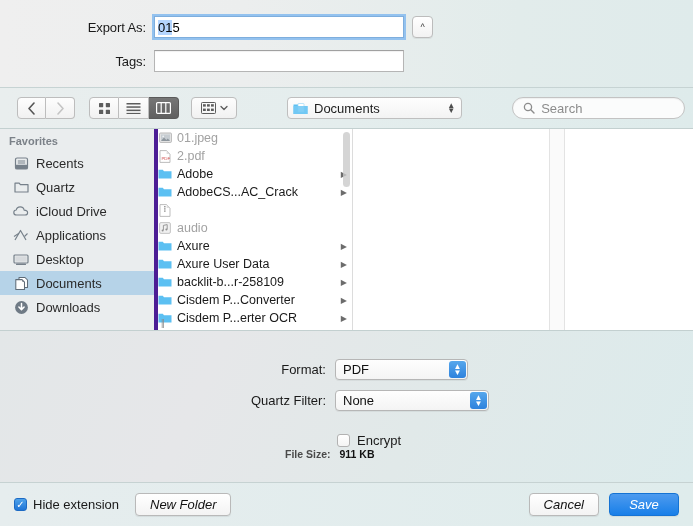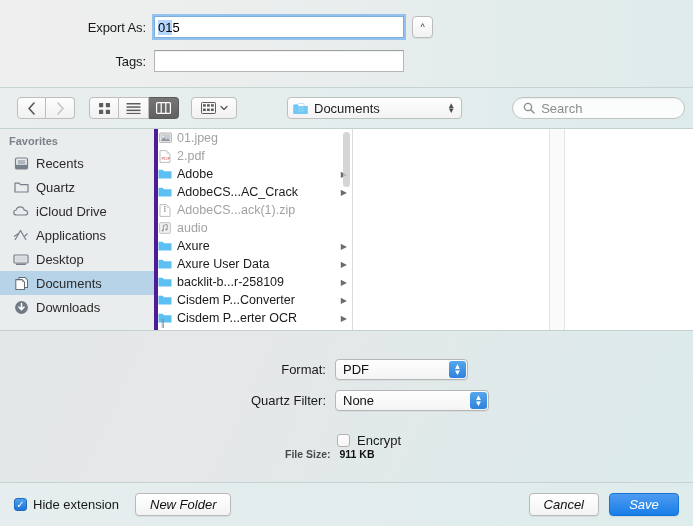--- a/index.html
+++ b/index.html
@@ -576,21 +576,20 @@
         <div class="frow dim">
           <span class="fic">
             <svg width="12" height="13" viewBox="0 0 12 13">
               <path d="M1 0.6 L7.6 0.6 L11 4 L11 12.4 L1 12.4 Z" fill="#ffffff" stroke="#b5b5b5" stroke-width="0.9" stroke-linejoin="round"></path>
               <path d="M7.6 0.6 L7.6 4 L11 4 Z" fill="#dcdcdc"></path>
               <rect x="5" y="2" width="1.6" height="1.4" fill="#9a9a9a"></rect>
               <rect x="5" y="4.2" width="1.6" height="1.4" fill="#9a9a9a"></rect>
               <rect x="5" y="6.4" width="1.6" height="1.4" fill="#9a9a9a"></rect>
             </svg>
           </span>
-          <span>AdobeCS...ack(1).zip</span>
         </div>
         <div class="frow dim">
           <span class="fic">
             <svg width="12" height="12" viewBox="0 0 12 12">
               <rect x="0.6" y="0.6" width="10.8" height="10.8" rx="1.4" fill="#f0f0f0" stroke="#bfbfbf" stroke-width="0.9"></rect>
               <path d="M4.4 8.2 L4.4 3.4 L8.2 2.6 L8.2 7.4" fill="none" stroke="#8f8f8f" stroke-width="0.9"></path>
               <circle cx="3.6" cy="8.4" r="1" fill="#8f8f8f"></circle>
               <circle cx="7.4" cy="7.6" r="1" fill="#8f8f8f"></circle>
             </svg>
           </span>

